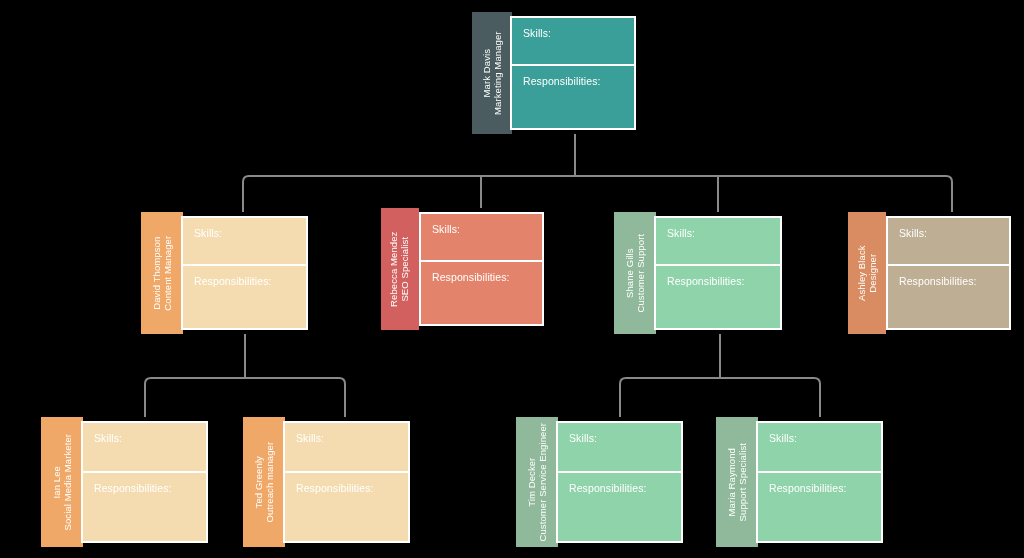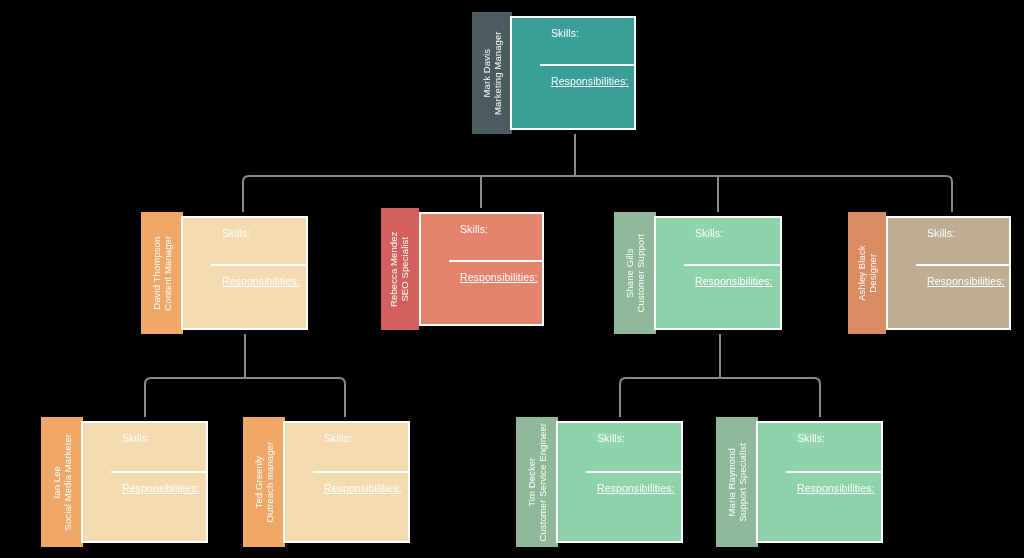--- a/index.html
+++ b/index.html
@@ -71,29 +71,27 @@
     display: flex;
     flex-direction: column;
   }
   .node-section {
     box-sizing: border-box;
     padding: 9px 11px 0 11px;
     color: #ffffff;
     font-size: 10.5px;
     letter-spacing: 0.1px;
     overflow: hidden;
-    margin-left: 28px;
   }
   .node-section.skills {
     flex: 0 0 auto;
     border-bottom: 2px solid #ffffff;
   }
   .node-section.resp {
     flex: 1 1 auto;
-    text-decoration: underline;
   }
 </style>
 </head>
 <body style="background: rgb(0, 0, 0);">
 
 <div id="chart-canvas">
 
   <svg id="connector-layer" viewBox="0 0 1024 558" width="1024" height="558" aria-hidden="true">
     <g fill="none" stroke="#8a8a8a" stroke-width="2" stroke-linecap="butt" stroke-linejoin="round">
 

